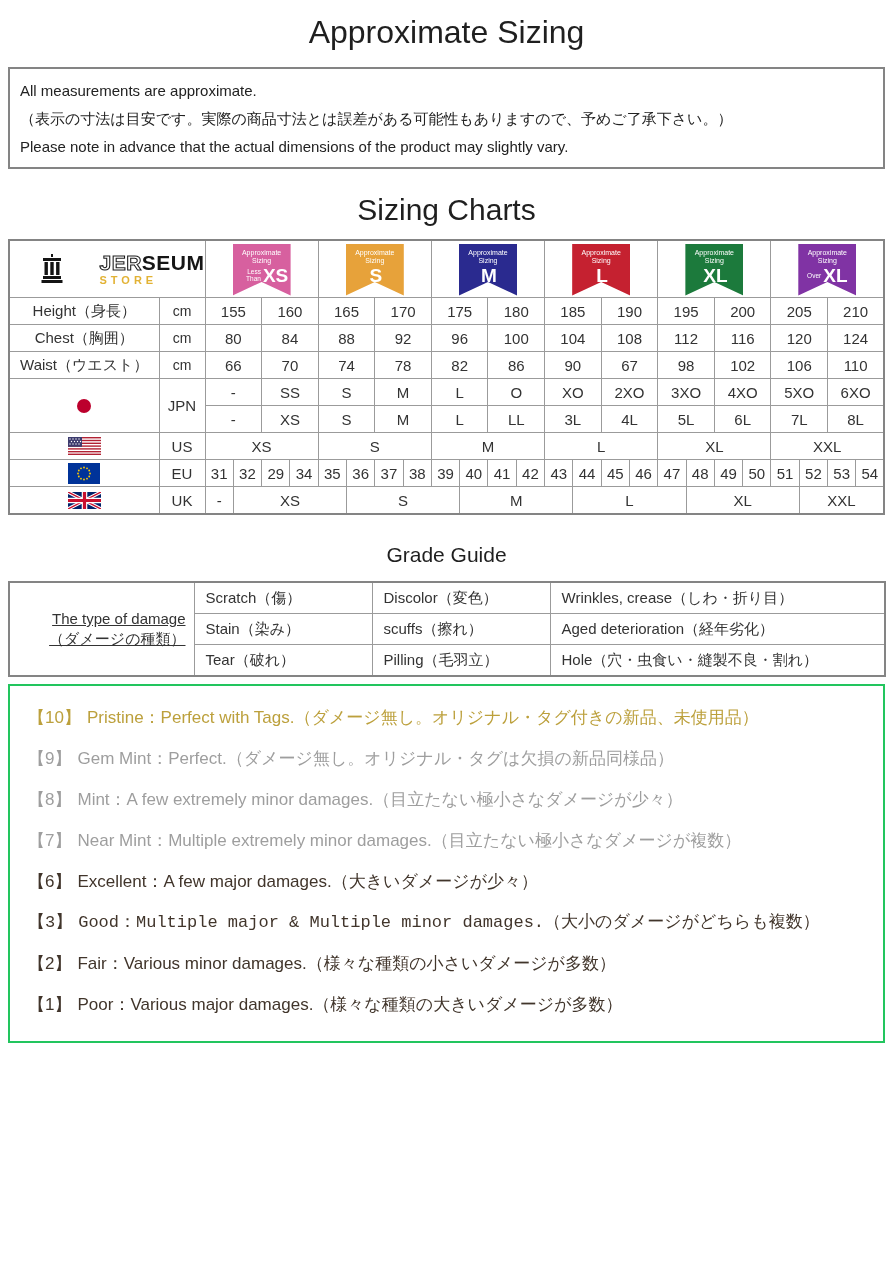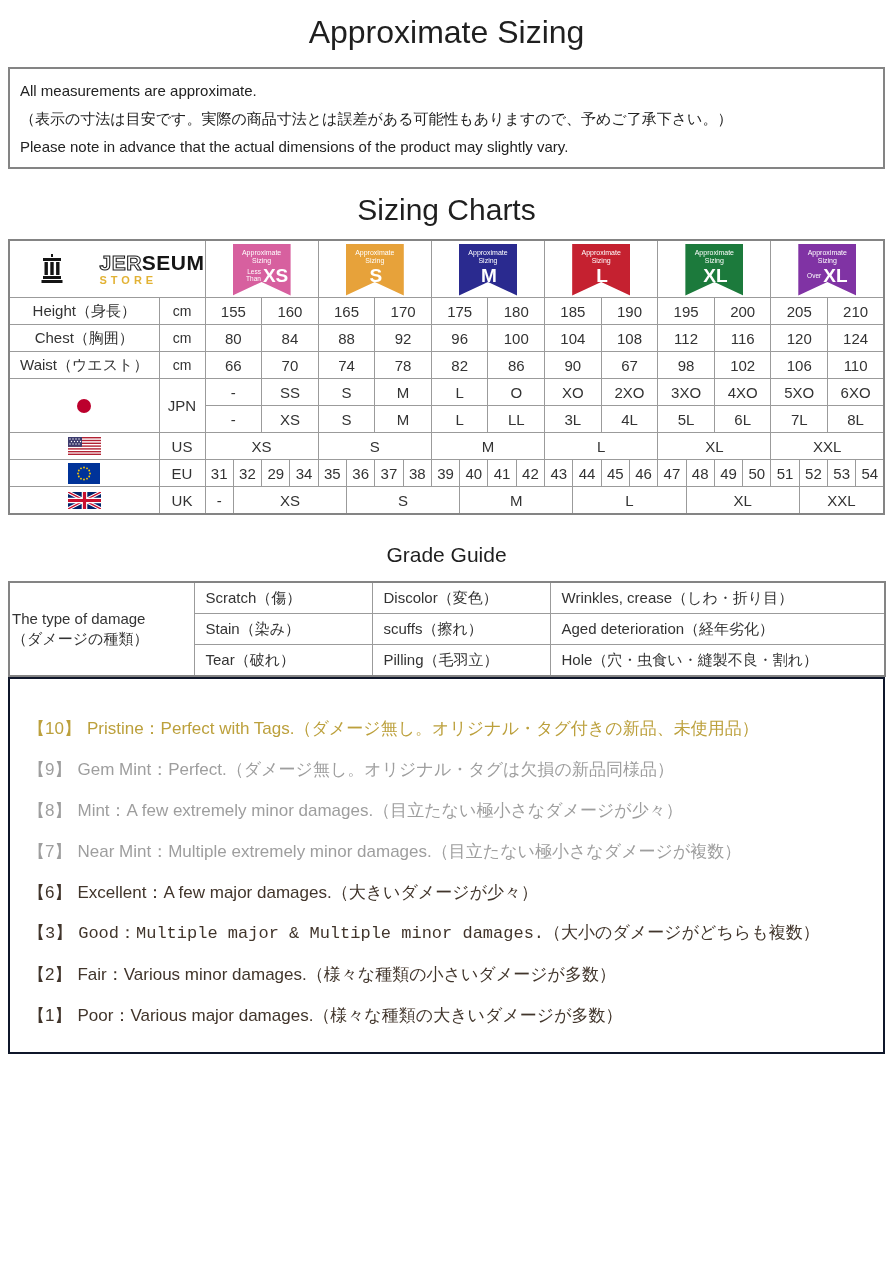--- a/index.html
+++ b/index.html
@@ -44,25 +44,25 @@
 
   .flag-svg { display:block; margin:0 auto; }
 
   
   .damage { margin-top:2px; }
   .damage col.d1 { width:185px; }
   .damage col.d2 { width:178px; }
   .damage col.d3 { width:178px; }
   .damage col.d4 { width:335px; }
   .damage td { height:30px; text-align:left; padding:0 0 0 11px; font-size:15px; }
-  .damage td.dmg-head { text-align:left; padding:2px; }
+  .damage td.dmg-head { text-align:right; padding:8px;text-decoration:underline; }
   .damage td.dmg-head div { line-height:20px; font-size:15px; }
 
   
-  .grades { border:2px solid #0f172a; margin-top:0; padding:20px 12px 6px 12px; }
+  .grades { border:2px solid #22c55e; margin-top:7px; padding:2px 12px 6px 12px; }
   .gline { font-size:17px; line-height:22px; margin:19px 0 19px 6px; white-space:nowrap; }
   .gline .gl { margin-right:6px; }
 </style>
 </head>
 <body>
 
 <div class="page">
 
   <h1>Approximate Sizing</h1>
 

